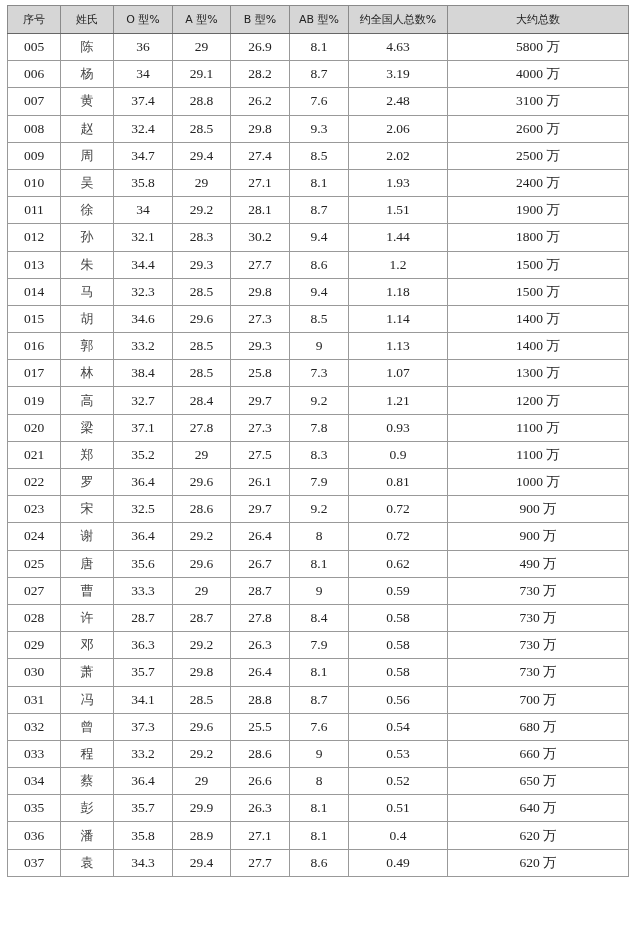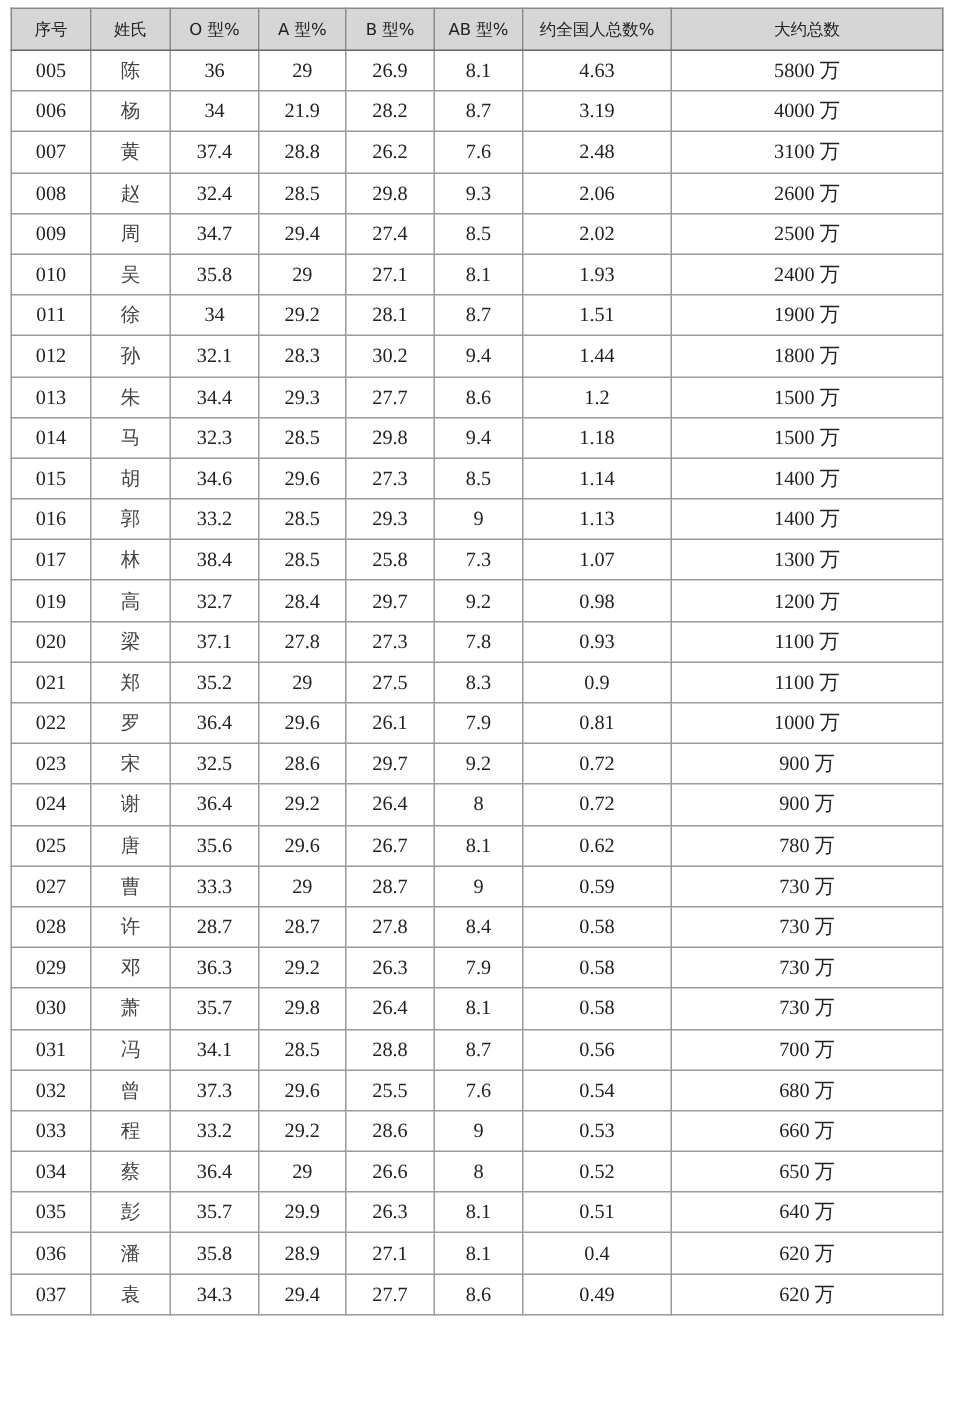--- a/index.html
+++ b/index.html
@@ -76,21 +76,21 @@
         <td>29</td>
         <td>26.9</td>
         <td>8.1</td>
         <td>4.63</td>
         <td>5800 万</td>
       </tr>
       <tr>
         <td>006</td>
         <td class="name">杨</td>
         <td>34</td>
-        <td>21.9</td>
+        <td>29.1</td>
         <td>28.2</td>
         <td>8.7</td>
         <td>3.19</td>
         <td>4000 万</td>
       </tr>
       <tr>
         <td>007</td>
         <td class="name">黄</td>
         <td>37.4</td>
         <td>28.8</td>
@@ -199,21 +199,21 @@
         <td>1.07</td>
         <td>1300 万</td>
       </tr>
       <tr>
         <td>019</td>
         <td class="name">高</td>
         <td>32.7</td>
         <td>28.4</td>
         <td>29.7</td>
         <td>9.2</td>
-        <td>0.98</td>
+        <td>1.21</td>
         <td>1200 万</td>
       </tr>
       <tr>
         <td>020</td>
         <td class="name">梁</td>
         <td>37.1</td>
         <td>27.8</td>
         <td>27.3</td>
         <td>7.8</td>
         <td>0.93</td>
@@ -260,21 +260,21 @@
         <td>900 万</td>
       </tr>
       <tr>
         <td>025</td>
         <td class="name">唐</td>
         <td>35.6</td>
         <td>29.6</td>
         <td>26.7</td>
         <td>8.1</td>
         <td>0.62</td>
-        <td>780 万</td>
+        <td>490 万</td>
       </tr>
       <tr>
         <td>027</td>
         <td class="name">曹</td>
         <td>33.3</td>
         <td>29</td>
         <td>28.7</td>
         <td>9</td>
         <td>0.59</td>
         <td>730 万</td>

